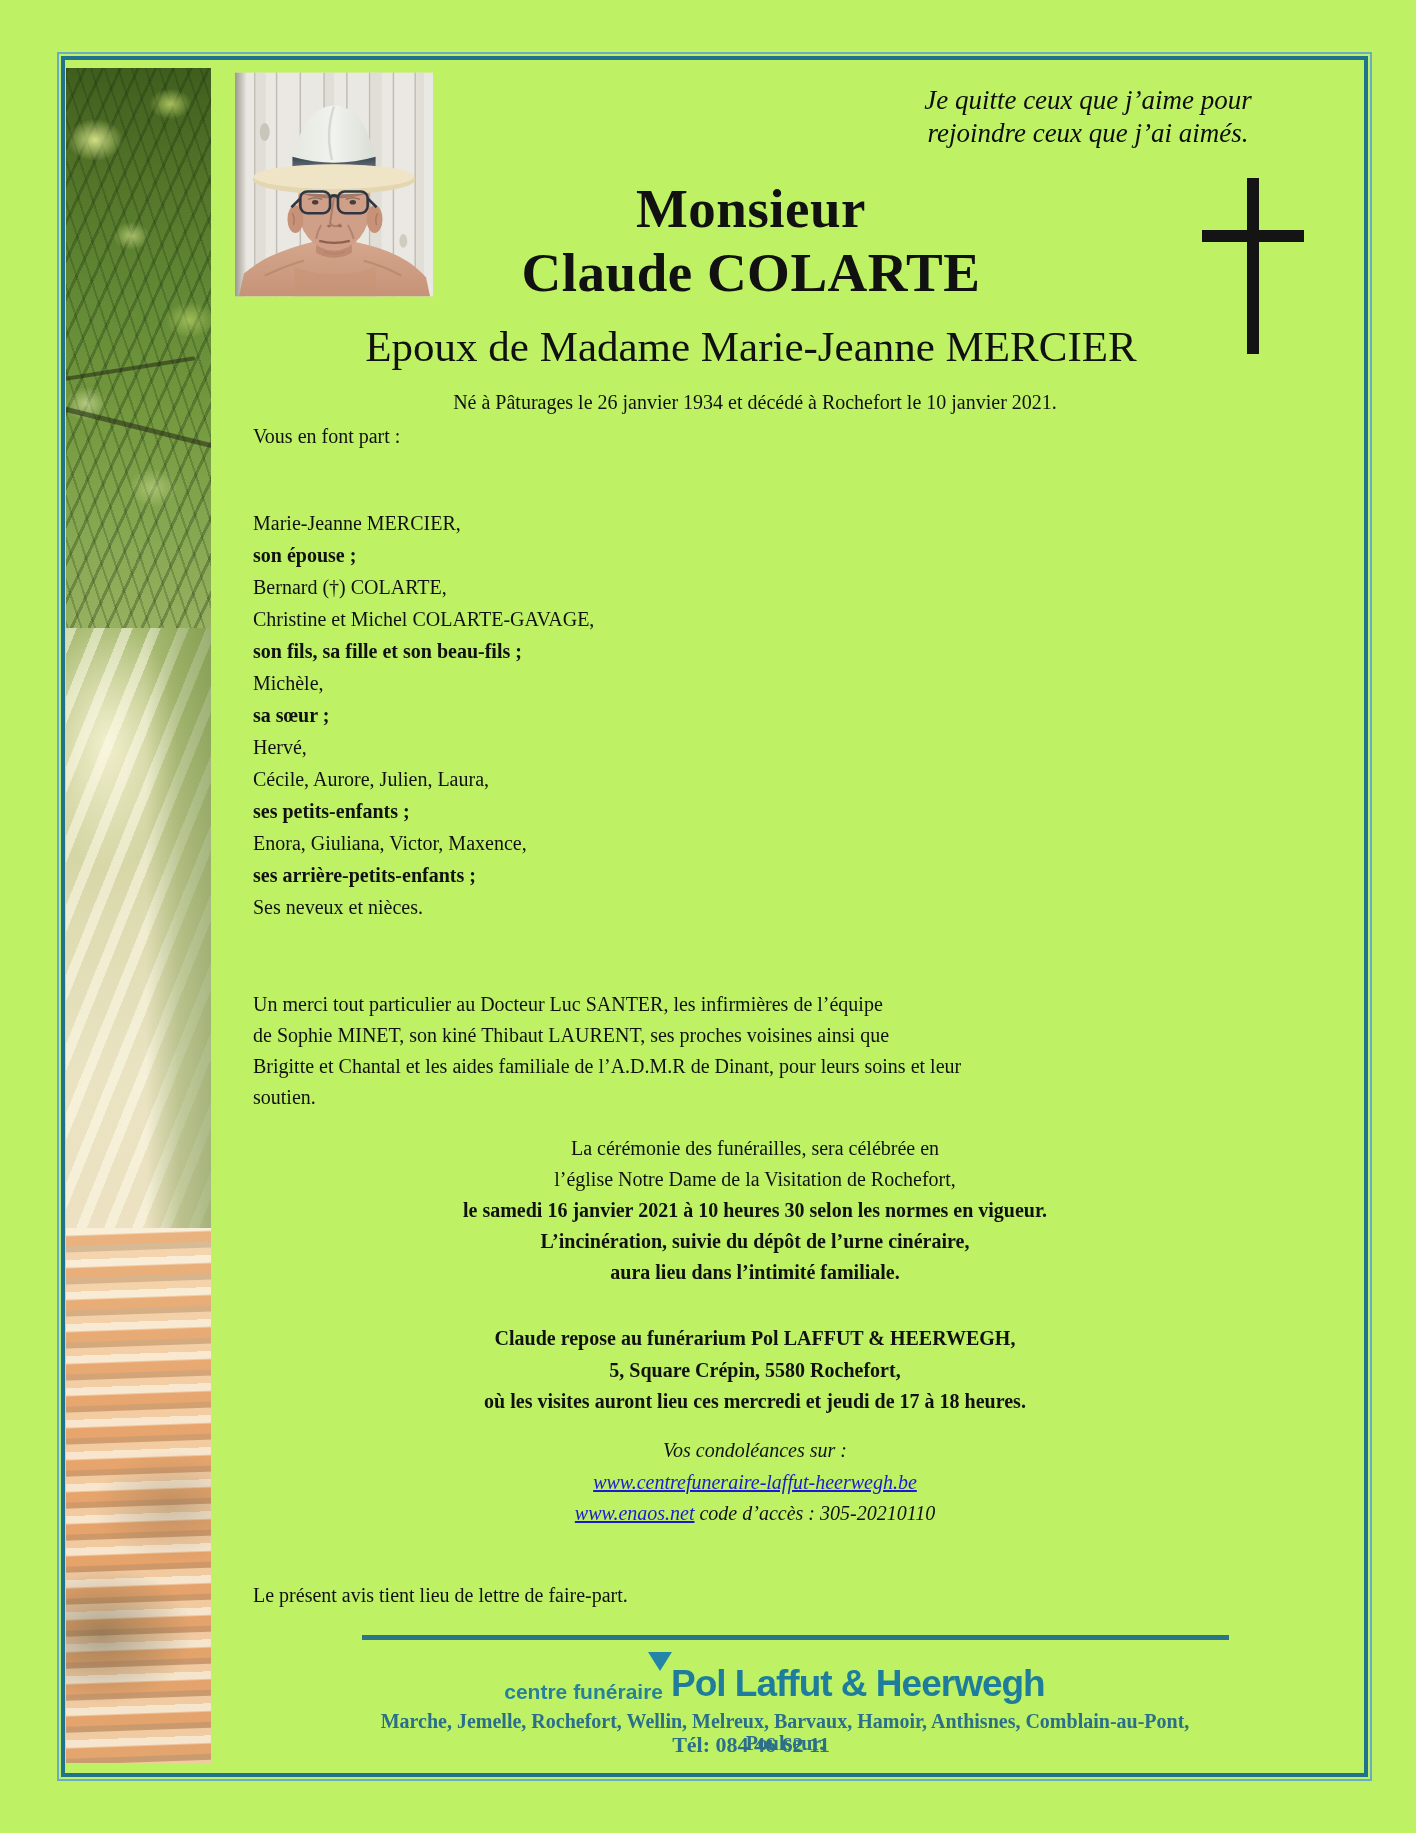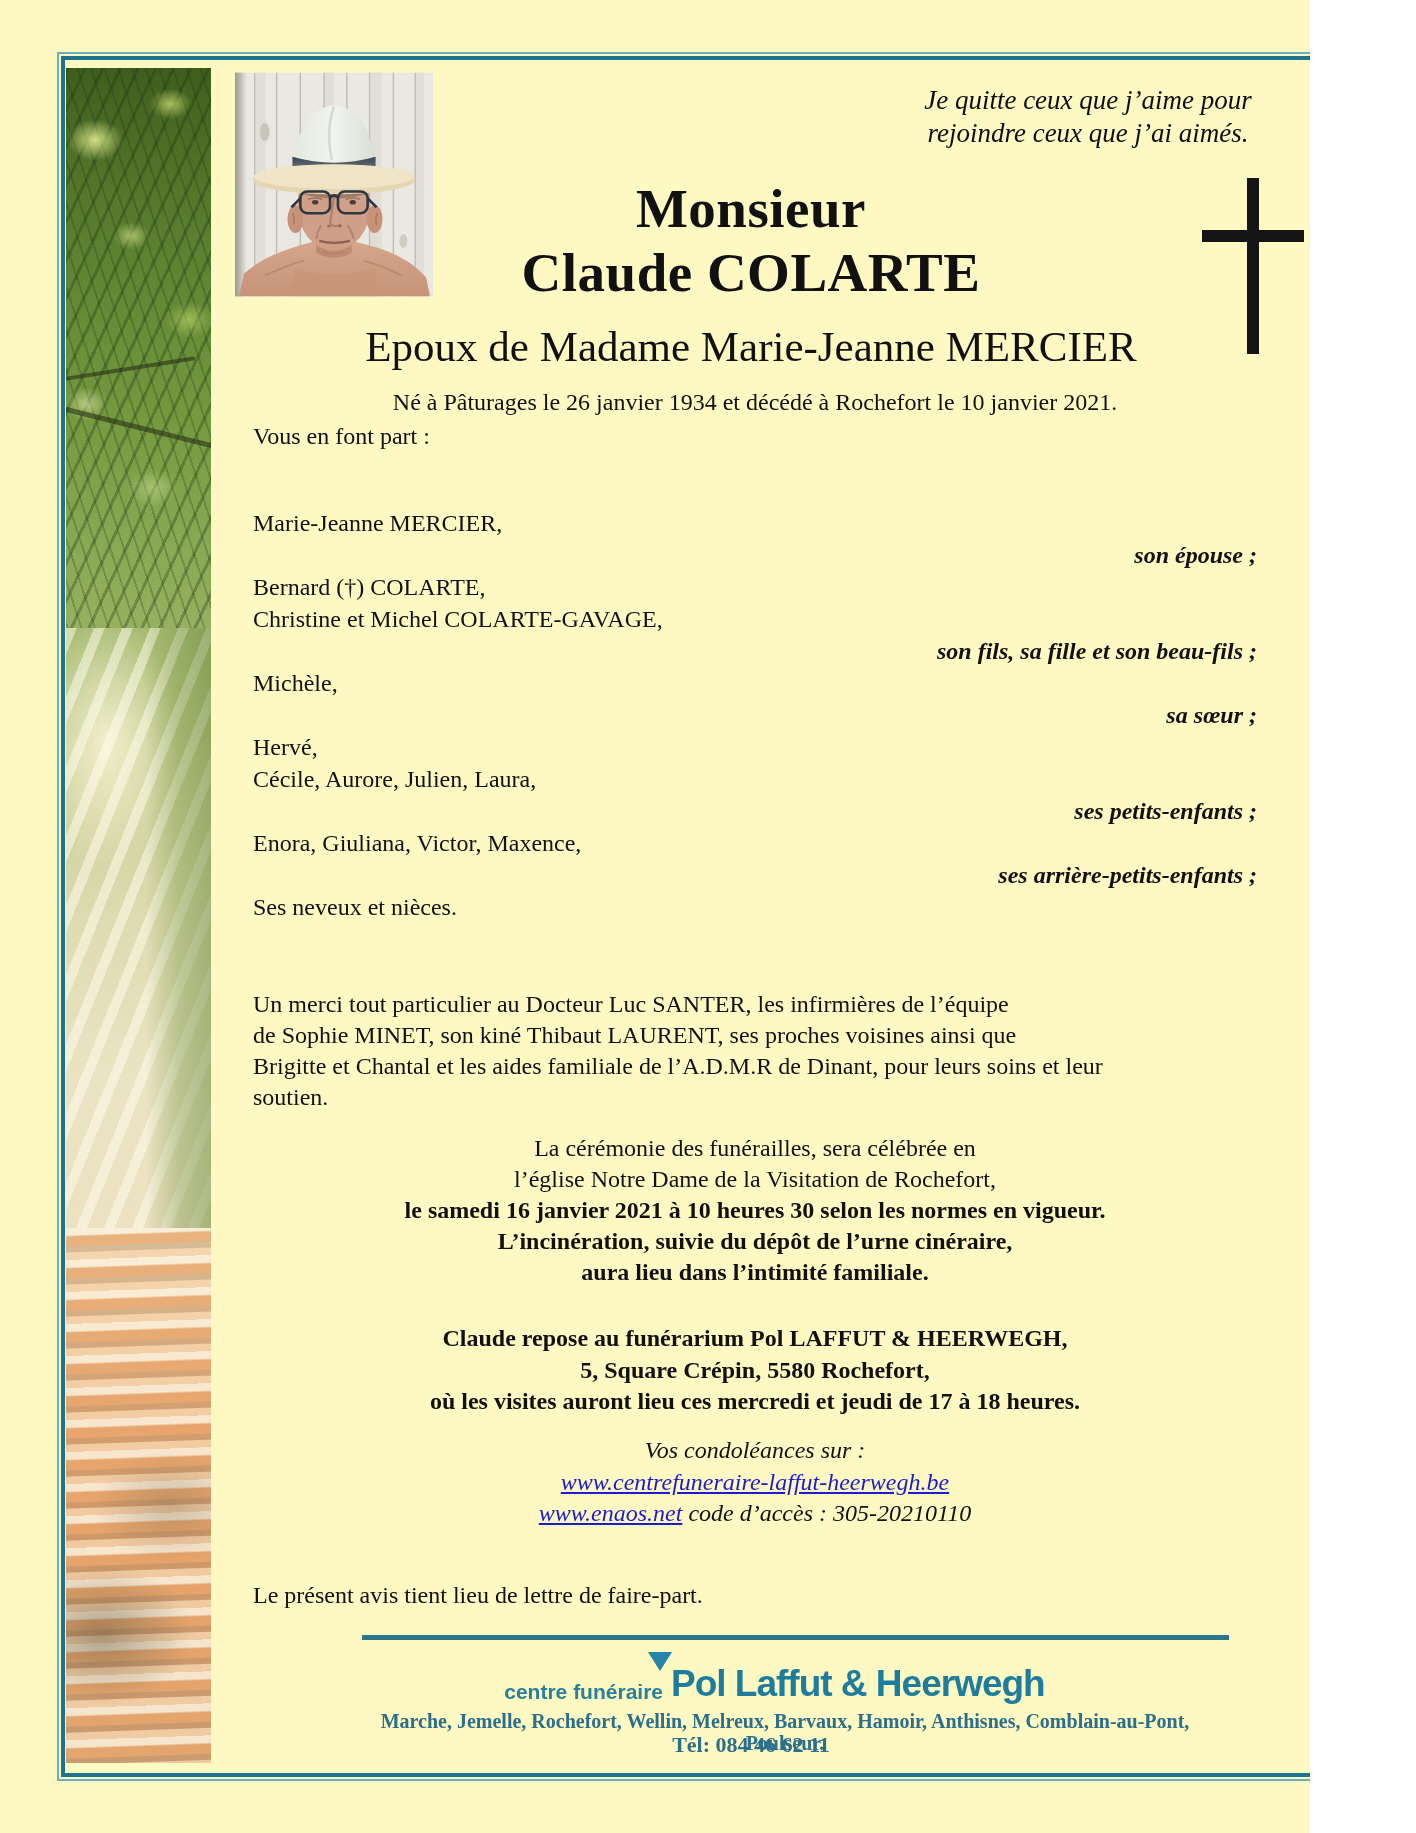--- a/index.html
+++ b/index.html
@@ -1,16 +1,16 @@
 <!DOCTYPE html>
 <html><head>
 <meta charset="utf-8">
 <style>
   html,body{margin:0;padding:0;background:#ffffff;}
-  .page{position:relative;width:1310px;height:1833px;background:#fef9c3;
+  .page{position:relative;width:1416px;height:1833px;background:#bef264;
         font-family:"Liberation Serif", serif;color:#111;overflow:hidden;}
 
   
   .frame{position:absolute;left:57px;top:52px;width:1311px;height:1725px;
          border:2px solid #6aadc0;}
   .frame-inner{position:absolute;inset:2px;border:4px solid #20738f;}
 
   
   .strip{position:absolute;left:66px;top:68px;width:145px;height:1695px;overflow:hidden;}
   .s-top{position:absolute;left:0;right:0;top:0;height:600px;
@@ -52,26 +52,26 @@
   .cross{position:absolute;left:1202px;top:178px;width:102px;height:176px;}
   .cross .v{position:absolute;left:45px;top:0;width:12px;height:176px;background:#141414;}
   .cross .h{position:absolute;left:0;top:52px;width:102px;height:12px;background:#141414;}
 
   
   .title-block{position:absolute;left:211px;top:177px;width:1080px;text-align:center;}
   .title-line{font-size:55px;font-weight:bold;line-height:64px;letter-spacing:.5px;}
   .subtitle{font-size:43px;line-height:52px;margin-top:16px;}
 
   
-  .col{position:absolute;left:253px;width:1004px;font-size:24px;}
+  .col{position:absolute;left:253px;width:1004px;font-size:20px;}
   .line{white-space:nowrap;}
   #ne-line{top:386px;text-align:center;line-height:32px;}
   #intro{top:420px;line-height:32px;}
   #family{top:507px;line-height:32px;}
-  .rel{text-align:right;font-weight:bold;font-style:italic;}
+  .rel{font-weight:bold;}
   #thanks{top:989px;line-height:31px;}
   #ceremony{top:1133px;line-height:31px;text-align:center;}
   #repose{top:1323px;line-height:31.5px;text-align:center;padding-right:70px;font-weight:bold;}
   #condolences{top:1435px;line-height:31.5px;text-align:center;font-style:italic;}
   #closing{top:1579px;line-height:32px;}
   .bold{font-weight:bold;}
   a.doc-link{color:#1b1bd0;text-decoration:underline;}
 
   
   .rule{position:absolute;left:362px;top:1635px;width:867px;height:5px;background:#2b7589;}

